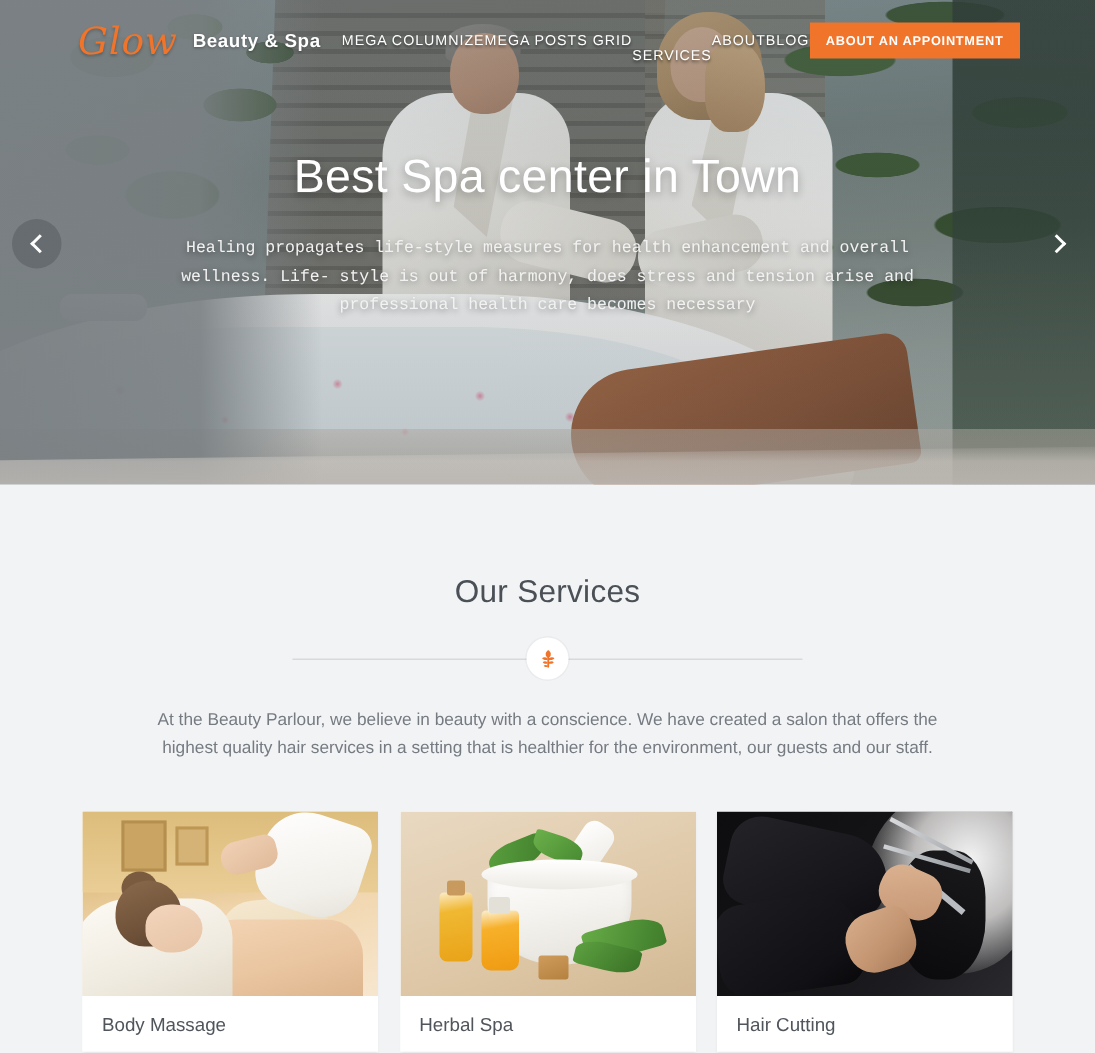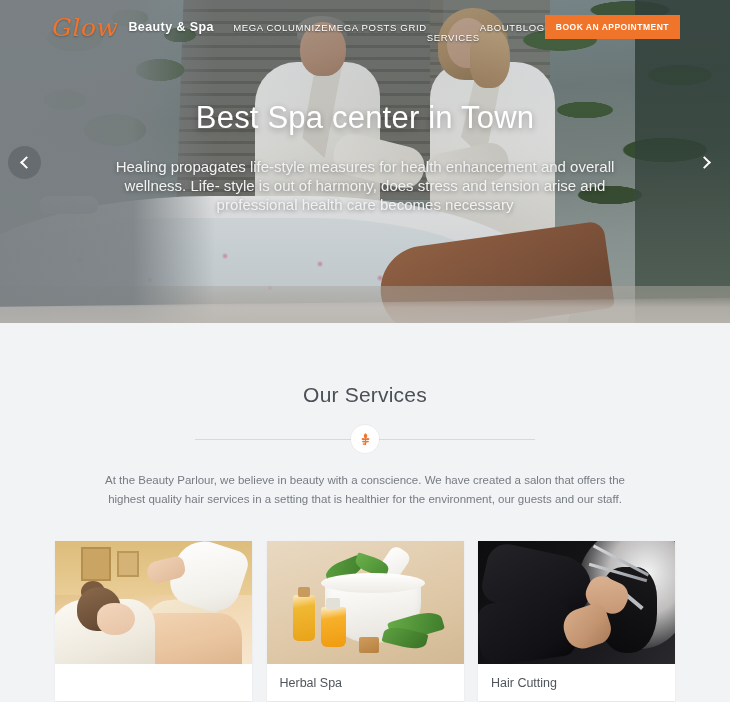--- a/index.html
+++ b/index.html
@@ -245,24 +245,25 @@
   .hero-title {
     font-size: 31px;
     font-weight: 400;
     color: #ffffff;
     letter-spacing: .2px;
     text-shadow: 0 2px 6px rgba(0,0,0,.30);
   }
   .hero-sub {
     margin: 21px auto 0;
     width: 546px;
-    font-size: 15px;
+    font-size: 11px;
     line-height: 19px;
     color: #f2f2f2;
     text-shadow: 0 1px 4px rgba(0,0,0,.42);
+    font-family: Liberation Mono, monospace;
   }
 
   
   .slider-arrow {
     position: absolute; top: 146px;
     width: 33px; height: 33px;
     display: flex; align-items: center; justify-content: center;
     z-index: 6; cursor: pointer;
   }
   .slider-arrow.prev { left: 8px; border-radius: 50%; background: rgba(90,96,100,.62); }
@@ -551,21 +552,21 @@
         <span class="brand-mark">Glow</span>
         <span class="brand-sub">Beauty &amp; Spa</span>
       </div>
 
       <div class="nav-menu">
         <span class="nav-item">MEGA COLUMNIZE</span>
         <span class="nav-item">MEGA POSTS GRID</span>
         <span class="nav-item active">SERVICES</span>
         <span class="nav-item">ABOUT</span>
         <span class="nav-item">BLOG</span>
-        <button class="nav-cta">BOOK AN APPOINTMENT</button>
+        <button class="nav-cta">ABOUT AN APPOINTMENT</button>
       </div>
     </nav>
 
     <div class="hero-copy">
       <h1 class="hero-title">Best Spa center in Town</h1>
       <p class="hero-sub">Healing propagates life-style measures for health enhancement and overall wellness. Life- style is out of harmony, does stress and tension arise and professional health care becomes necessary</p>
     </div>
 
     <div class="slider-arrow prev">
       <span class="chev left"></span>
@@ -609,20 +610,21 @@
             <div class="tm-sheet"></div>
             <div class="tm-back"></div>
             <div class="tm-towel"></div>
             <div class="tm-bun"></div>
             <div class="tm-hair"></div>
             <div class="tm-face"></div>
             <div class="tm-sleeve"></div>
             <div class="tm-hand"></div>
           </div>
         </div>
+        <div class="card-caption">Body Massage</div>
       </div>
 
       <div class="card">
         <div class="card-thumb">
           <div class="thumb-herbal">
             <div class="thb-burlap"></div>
             <div class="thb-pestle"></div>
             <div class="thb-leaf1"></div>
             <div class="thb-leaf2"></div>
             <div class="thb-leaf3"></div>

